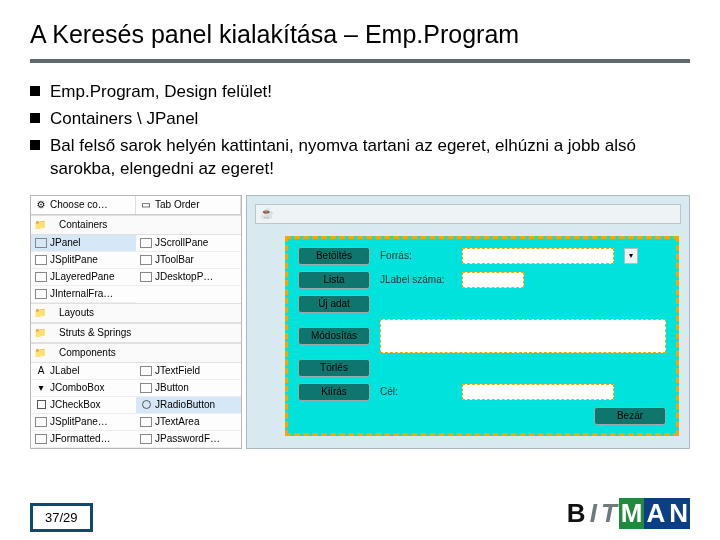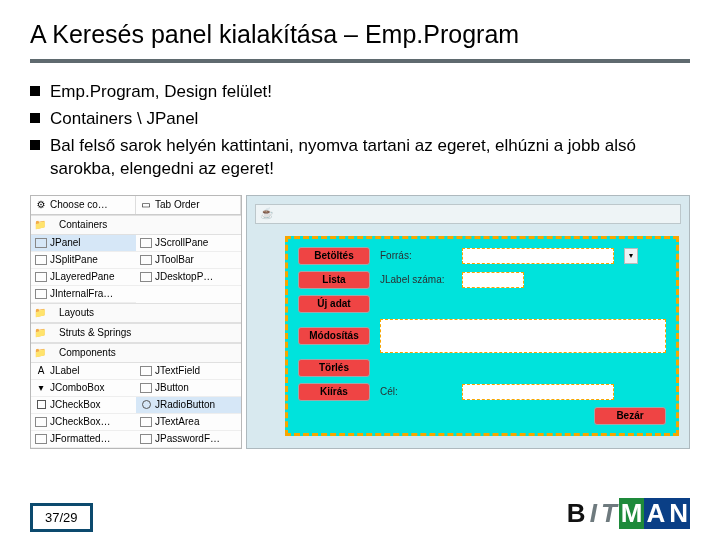--- a/index.html
+++ b/index.html
@@ -20,21 +20,21 @@
 .pal-items .itm.sel{background:#d6e7f7;}
 .ic{width:12px;height:12px;display:inline-flex;align-items:center;justify-content:center;font-size:10px;}
 .ic-folder::before{content:"📁";font-size:10px;}
 .ic-box{border:1px solid #888;width:10px;height:8px;}
 .ic-radio{width:9px;height:9px;border:1px solid #555;border-radius:50%;box-sizing:border-box;}
 .ic-check{width:9px;height:9px;border:1px solid #555;box-sizing:border-box;}
 .canvas{flex:1;background:#d8e9ef;border:1px solid #aeb9be;padding:8px;position:relative;}
 .cv-tb{height:18px;background:#eef4f6;border:1px solid #bcc7cb;margin-bottom:8px;display:flex;align-items:center;padding:0 4px;gap:6px;}
 .cyan{position:absolute;left:38px;right:10px;top:40px;bottom:12px;background:#00e3dc;border:3px dashed #f7a600;padding:8px 10px 6px 10px;box-sizing:border-box;}
 .form-row{display:flex;align-items:center;gap:10px;margin-bottom:6px;font-size:10px;}
-.wbtn{width:70px;height:16px;border:1px solid #9fa7aa;border-radius:3px;background:#ef4444;display:flex;align-items:center;justify-content:center;text-align:left;font-weight:bold;}
+.wbtn{width:70px;height:16px;border:1px solid #9fa7aa;border-radius:3px;background:#0f766e;display:flex;align-items:center;justify-content:center;text-align:left;}
 .flab{width:72px;color:#2a2f31;}
 .wfield{flex:1;height:14px;border:1px dashed #f7a600;background:#fff;max-width:150px;}
 .sel-arrow{width:12px;height:14px;border:1px solid #bbb;background:#eef2f4;display:flex;align-items:center;justify-content:center;font-size:8px;}
 .wide-field{flex:1;height:32px;border:1px dashed #f7a600;background:#fff;}
 .right-btn{margin-left:auto;}
 .footer{position:absolute;left:30px;bottom:14px;}
 .pagenum{border:3px solid #0c4a6e;padding:4px 12px;font-size:13px;background:#fff;}
 .logo{position:absolute;right:30px;bottom:11px;font-family:Arial;font-size:26px;font-weight:bold;display:flex;letter-spacing:0;}
 .logo span{padding:0 2px;}
 .lb{color:#111;}
@@ -169,21 +169,21 @@
         <div class="itm sel">
             <span class="ic">
               <span class="ic-radio"></span>
             </span>
             <span>JRadioButton</span>
           </div>
         <div class="itm">
             <span class="ic">
               <span class="ic-box"></span>
             </span>
-            <span>JCheckBox…</span>
+            <span>JSplitPane…</span>
           </div>
         <div class="itm">
             <span class="ic">
               <span class="ic-box"></span>
             </span>
             <span>JTextArea</span>
           </div>
         <div class="itm">
             <span class="ic">
               <span class="ic-box"></span>

